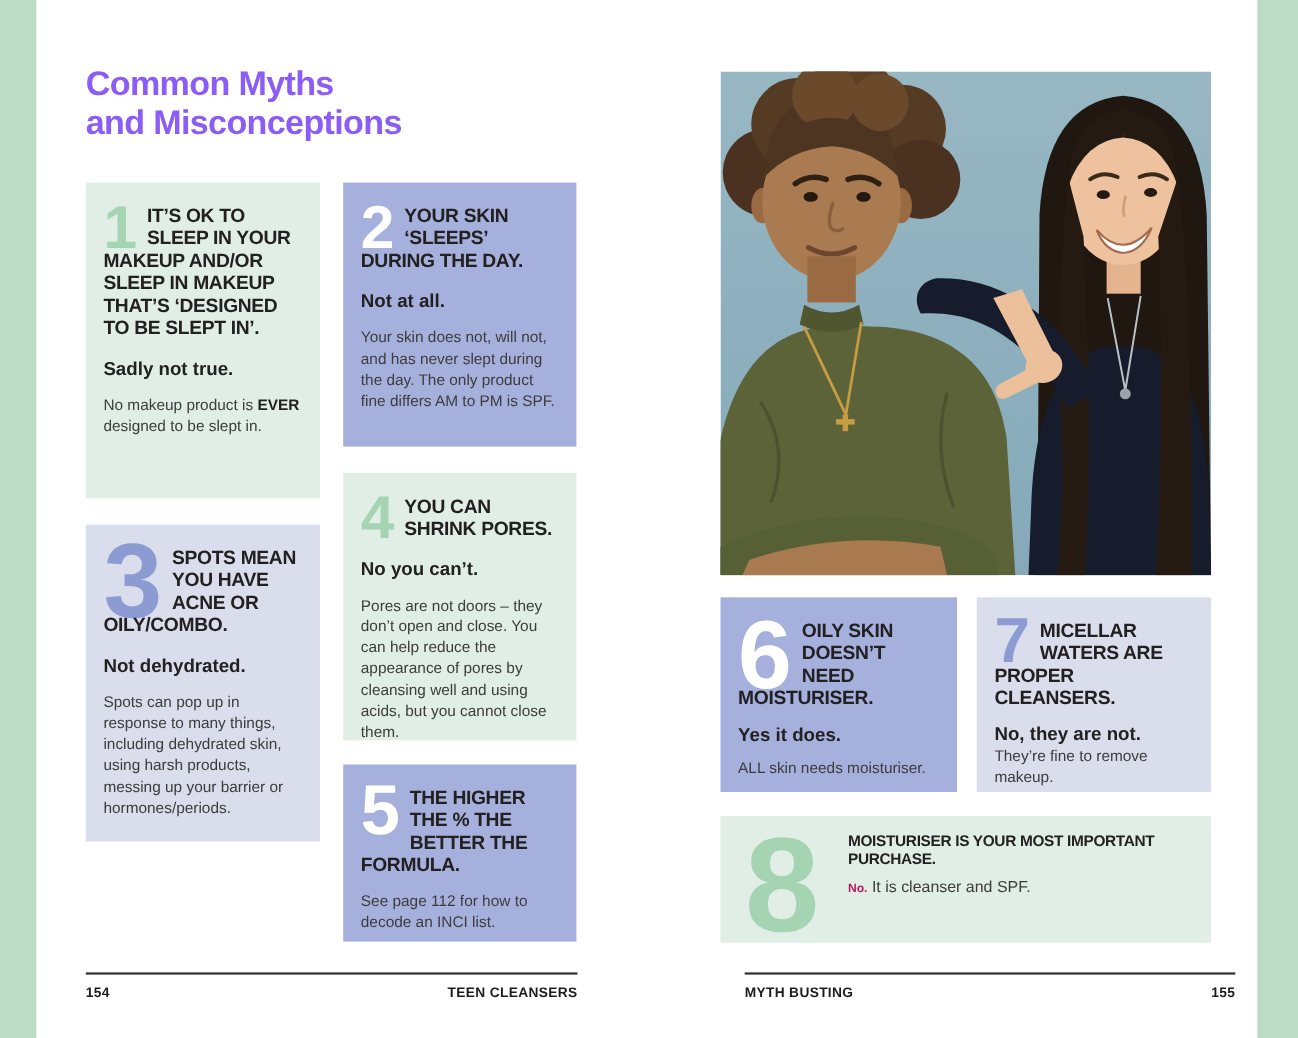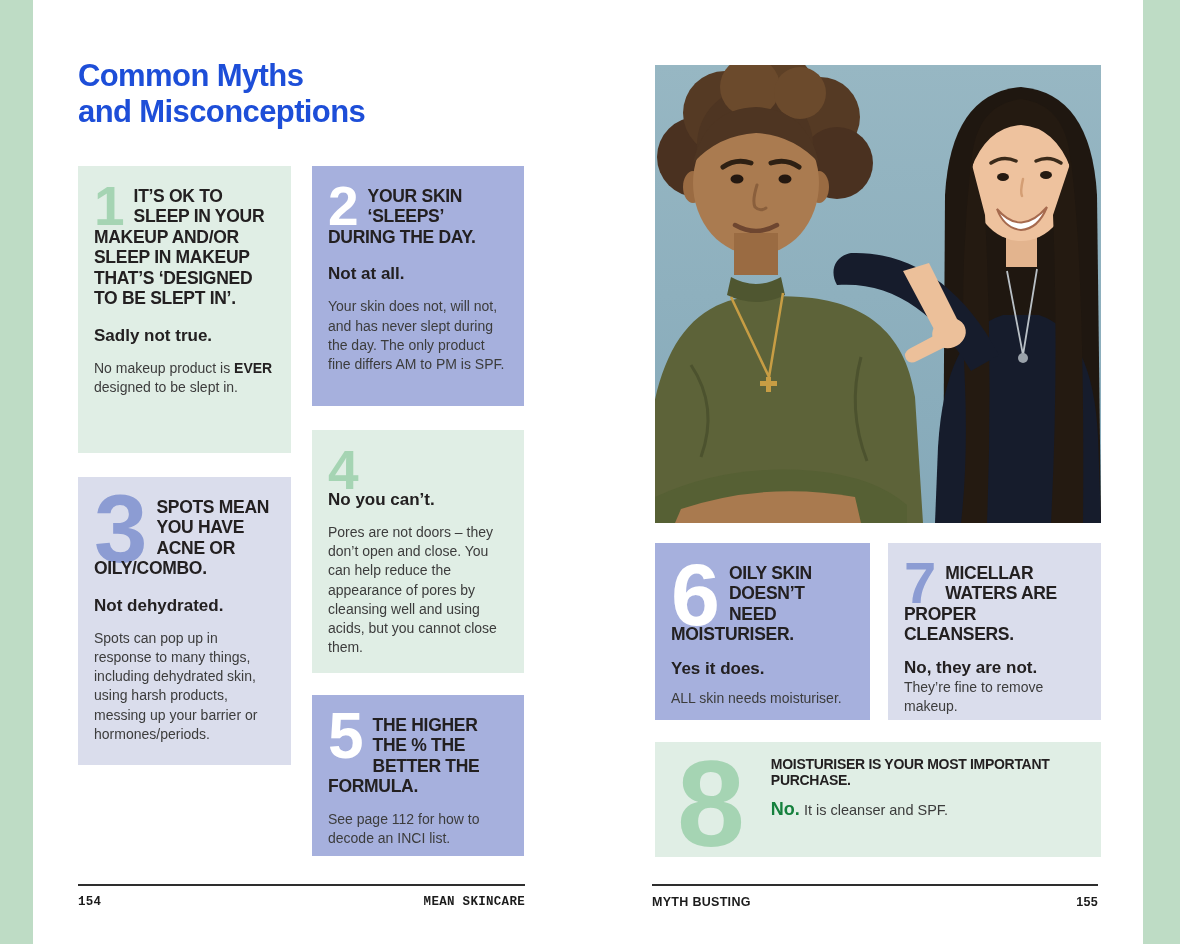--- a/index.html
+++ b/index.html
@@ -6,21 +6,21 @@
   body{
     width:1180px;height:944px;position:relative;background:#ffffff;
     font-family:"Liberation Sans", sans-serif;color:#232021;overflow:hidden;
   }
   .edge-strip{position:absolute;top:0;height:944px;background:#bedcc5;}
   .edge-left{left:0;width:33px;}
   .edge-right{right:0;width:37px;}
 
   .page-title{
     position:absolute;left:78px;top:58px;
-    font-size:31px;font-weight:800;line-height:1.17;letter-spacing:-0.6px;color:#1d4ed8;
+    font-size:31px;font-weight:800;line-height:1.17;letter-spacing:-0.6px;color:#8b5cf6;
   }
 
   .card{position:absolute;box-sizing:border-box;padding:20px 16px;}
   .c-green{background:#e0eee5;}
   .c-peri{background:#a6b0dd;}
   .c-lav{background:#daddec;}
 
   .num{float:left;font-weight:800;margin:0 9px 0 0;}
   .n-a{font-size:55px;line-height:40px;}
   .n-b{font-size:64px;line-height:42px;}
@@ -33,32 +33,32 @@
 
   .hd{font-weight:800;font-size:17.5px;line-height:1.17;letter-spacing:-0.3px;color:#232021;}
   .ans{clear:both;font-weight:700;font-size:17px;margin-top:17px;color:#232021;}
   .bd{clear:both;font-size:14px;line-height:1.37;margin-top:13px;color:#3c3c3c;}
   .bd b{color:#232021;}
 
   .card8{display:flex;align-items:flex-start;padding:14px 22px;}
   .num8{font-size:122px;line-height:96px;font-weight:800;margin-right:26px;}
   .card8 .hd{font-size:14px;}
   .card8 .ans8{margin-top:10px;font-size:14.5px;color:#3c3c3c;}
-  .card8 .ans8 b{font-size:18px;color:#15803d;}
+  .card8 .ans8 b{font-size:11px;color:#be185d;}
 
   .photo{position:absolute;left:655px;top:65px;width:446px;height:458px;}
   .photo svg{display:block;}
 
   .footer{
     position:absolute;top:884px;border-top:2px solid #2e2e2e;padding-top:9px;
     display:flex;justify-content:space-between;
     font-size:12.5px;font-weight:700;letter-spacing:0.3px;color:#1c1c1c;
   }
-  .footer-left{left:78px;width:447px;font-family:Liberation Mono, monospace;}
-  .footer-right{left:652px;width:446px;}
+  .footer-left{left:78px;width:447px;}
+  .footer-right{left:677px;width:446px;}
 </style>
 </head>
 <body>
 
 <div class="edge-strip edge-left"></div>
 <div class="edge-strip edge-right"></div>
 
 <div class="page-title">
   <span>Common Myths</span><br>
   <span>and Misconceptions</span>
@@ -80,20 +80,21 @@
 
 <div class="card c-lav" style="left:78px;top:477px;width:213px;height:288px">
   <div class="num n-c col-periNum">3</div>
   <div class="hd">SPOTS MEAN YOU HAVE ACNE OR OILY/COMBO.</div>
   <div class="ans">Not dehydrated.</div>
   <div class="bd">Spots can pop up in response to many things, including dehydrated skin, using harsh products, messing up your barrier or hormones/periods.</div>
 </div>
 
 <div class="card c-green" style="left:312px;top:430px;width:212px;height:243px">
   <div class="num n-a col-greenNum">4</div>
+  <div class="hd">YOU CAN SHRINK PORES.</div>
   <div class="ans">No you can’t.</div>
   <div class="bd">Pores are not doors – they don’t open and close. You can help reduce the appearance of pores by cleansing well and using acids, but you cannot close them.</div>
 </div>
 
 <div class="card c-peri" style="left:312px;top:695px;width:212px;height:161px">
   <div class="num n-b col-white">5</div>
   <div class="hd">THE HIGHER THE % THE BETTER THE FORMULA.</div>
   <div class="bd">See page 112 for how to decode an INCI list.</div>
 </div>
 
@@ -214,18 +215,18 @@
 <div class="card c-green card8" style="left:655px;top:742px;width:446px;height:115px">
   <div class="num8 col-greenNum">8</div>
   <div>
     <div class="hd">MOISTURISER IS YOUR MOST IMPORTANT PURCHASE.</div>
     <div class="ans8"><b>No.</b><span> It is cleanser and SPF.</span></div>
   </div>
 </div>
 
 <div class="footer footer-left">
   <span>154</span>
-  <span>MEAN SKINCARE</span>
+  <span>TEEN CLEANSERS</span>
 </div>
 <div class="footer footer-right">
   <span>MYTH BUSTING</span>
   <span>155</span>
 </div>
 
 </body></html>

